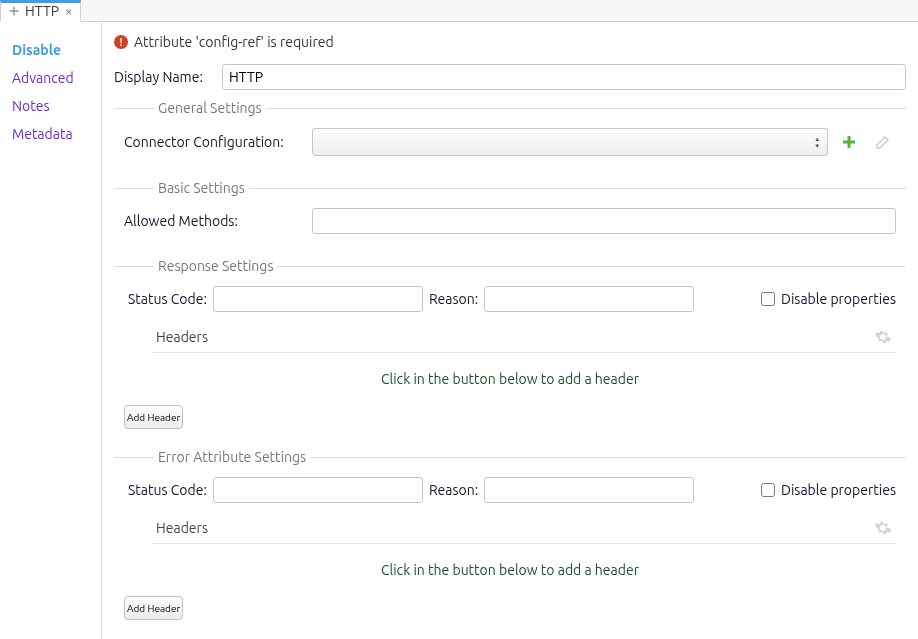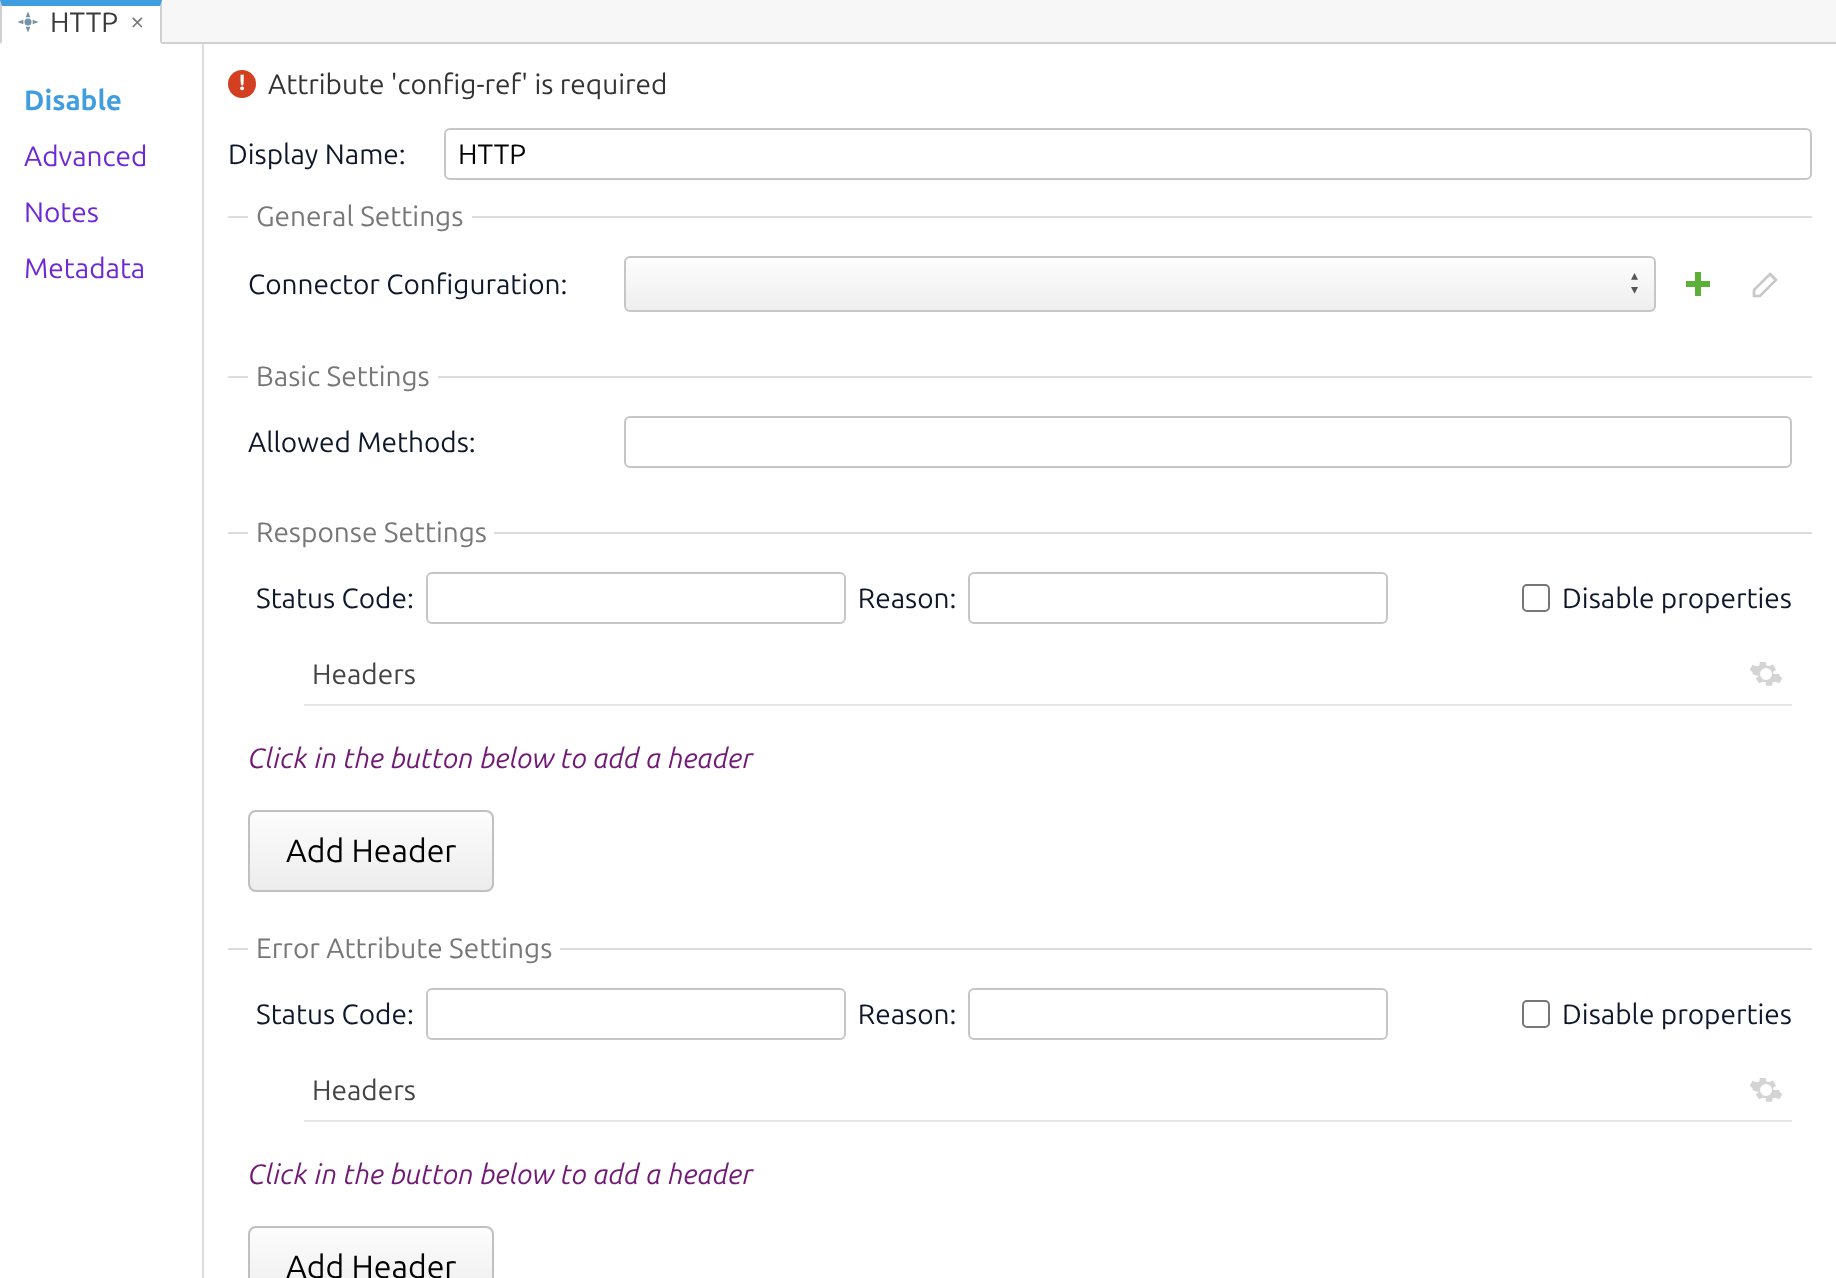--- a/index.html
+++ b/index.html
@@ -28,21 +28,21 @@
 
   .row { display:flex; align-items:center; gap:8px; margin:4px 0; }
   .lbl { font-size:14px; color:#0f172a; }
   input[type="text"], select.combo { height:26px; border:1px solid #c6c6c6; border-radius:3px; padding:0 6px; font-size:14px; background:#fff;}
 
   .display-name-row .lbl { width:100px; }
   .display-name-row input { flex:1; }
 
   
   fieldset { border:1px solid #dcdcdc; border-left:none; border-right:none; border-bottom:none; margin-top:10px; padding:8px 10px 10px 10px; }
-  legend { font-size:14px; color:#777; padding:0 4px; }
+  legend { font-size:14px; color:#777; padding:0 4px;margin-left:30px; }
 
   
   .gen-row .lbl { width:180px; }
   .combo-wrap { position:relative; flex:1; }
   .combo-wrap .combo-box { width:100%; height:28px; border:1px solid #c6c6c6; border-radius:3px;
     background:linear-gradient(#fdfdfd,#eeeeee); display:flex; align-items:center; justify-content:flex-end; padding:0 8px;}
   .combo-wrap .spin { display:flex; flex-direction:column; font-size:7px; color:#555; line-height:7px;}
   .icon-btn { width:26px; height:26px; border:1px solid transparent; border-radius:3px; display:flex; align-items:center; justify-content:center; cursor:pointer;}
   .plus-icon svg, .edit-icon svg { width:16px; height:16px; display:block; }
   .icon-btn.disabled{ opacity:.4; pointer-events:none;}
@@ -57,22 +57,22 @@
   .resp-row input.status { width:210px; }
   .resp-row input.reason { width:210px; }
   .resp-row .chk-wrap { margin-left:auto; display:flex; align-items:center; gap:6px;}
   .resp-row input[type="checkbox"]{ width:14px; height:14px; }
 
   .headers-block { margin-top:10px; }
   .headers-head { display:flex; align-items:center; padding:6px 4px; border-bottom:1px solid #e6e6e6;margin-left:28px;}
   .headers-head .title { font-size:14px; color:#444; }
   .gear { margin-left:auto; opacity:.25; }
   .gear svg{ width:18px; height:18px; display:block; }
-  .headers-help { text-align:left; color:#701a75; padding:18px 0; font-size:14px;font-style:italic;}
-  .add-btn { height:41px; border:1px solid #c0c0c0; border-radius:4px; background:linear-gradient(#fdfdfd,#ececec); padding:0 18px; font-size:16px; cursor:pointer; }
+  .headers-help { text-align:center; color:#14532d; padding:18px 0; font-size:14px;}
+  .add-btn { height:24px; border:1px solid #c0c0c0; border-radius:4px; background:linear-gradient(#fdfdfd,#ececec); padding:0 2px; font-size:10px; cursor:pointer; }
 </style>
 </head>
 <body>
 
 <div class="tabbar">
   <div class="tab active">
     <span class="mule-icon">
       <svg viewBox="0 0 24 24">
           <circle cx="12" cy="12" r="3" fill="#7593a6"></circle>
           <path d="M12 3 L14 8 L10 8 Z M12 21 L10 16 L14 16 Z M3 12 L8 10 L8 14 Z M21 12 L16 14 L16 10 Z" fill="#7593a6"></path>

